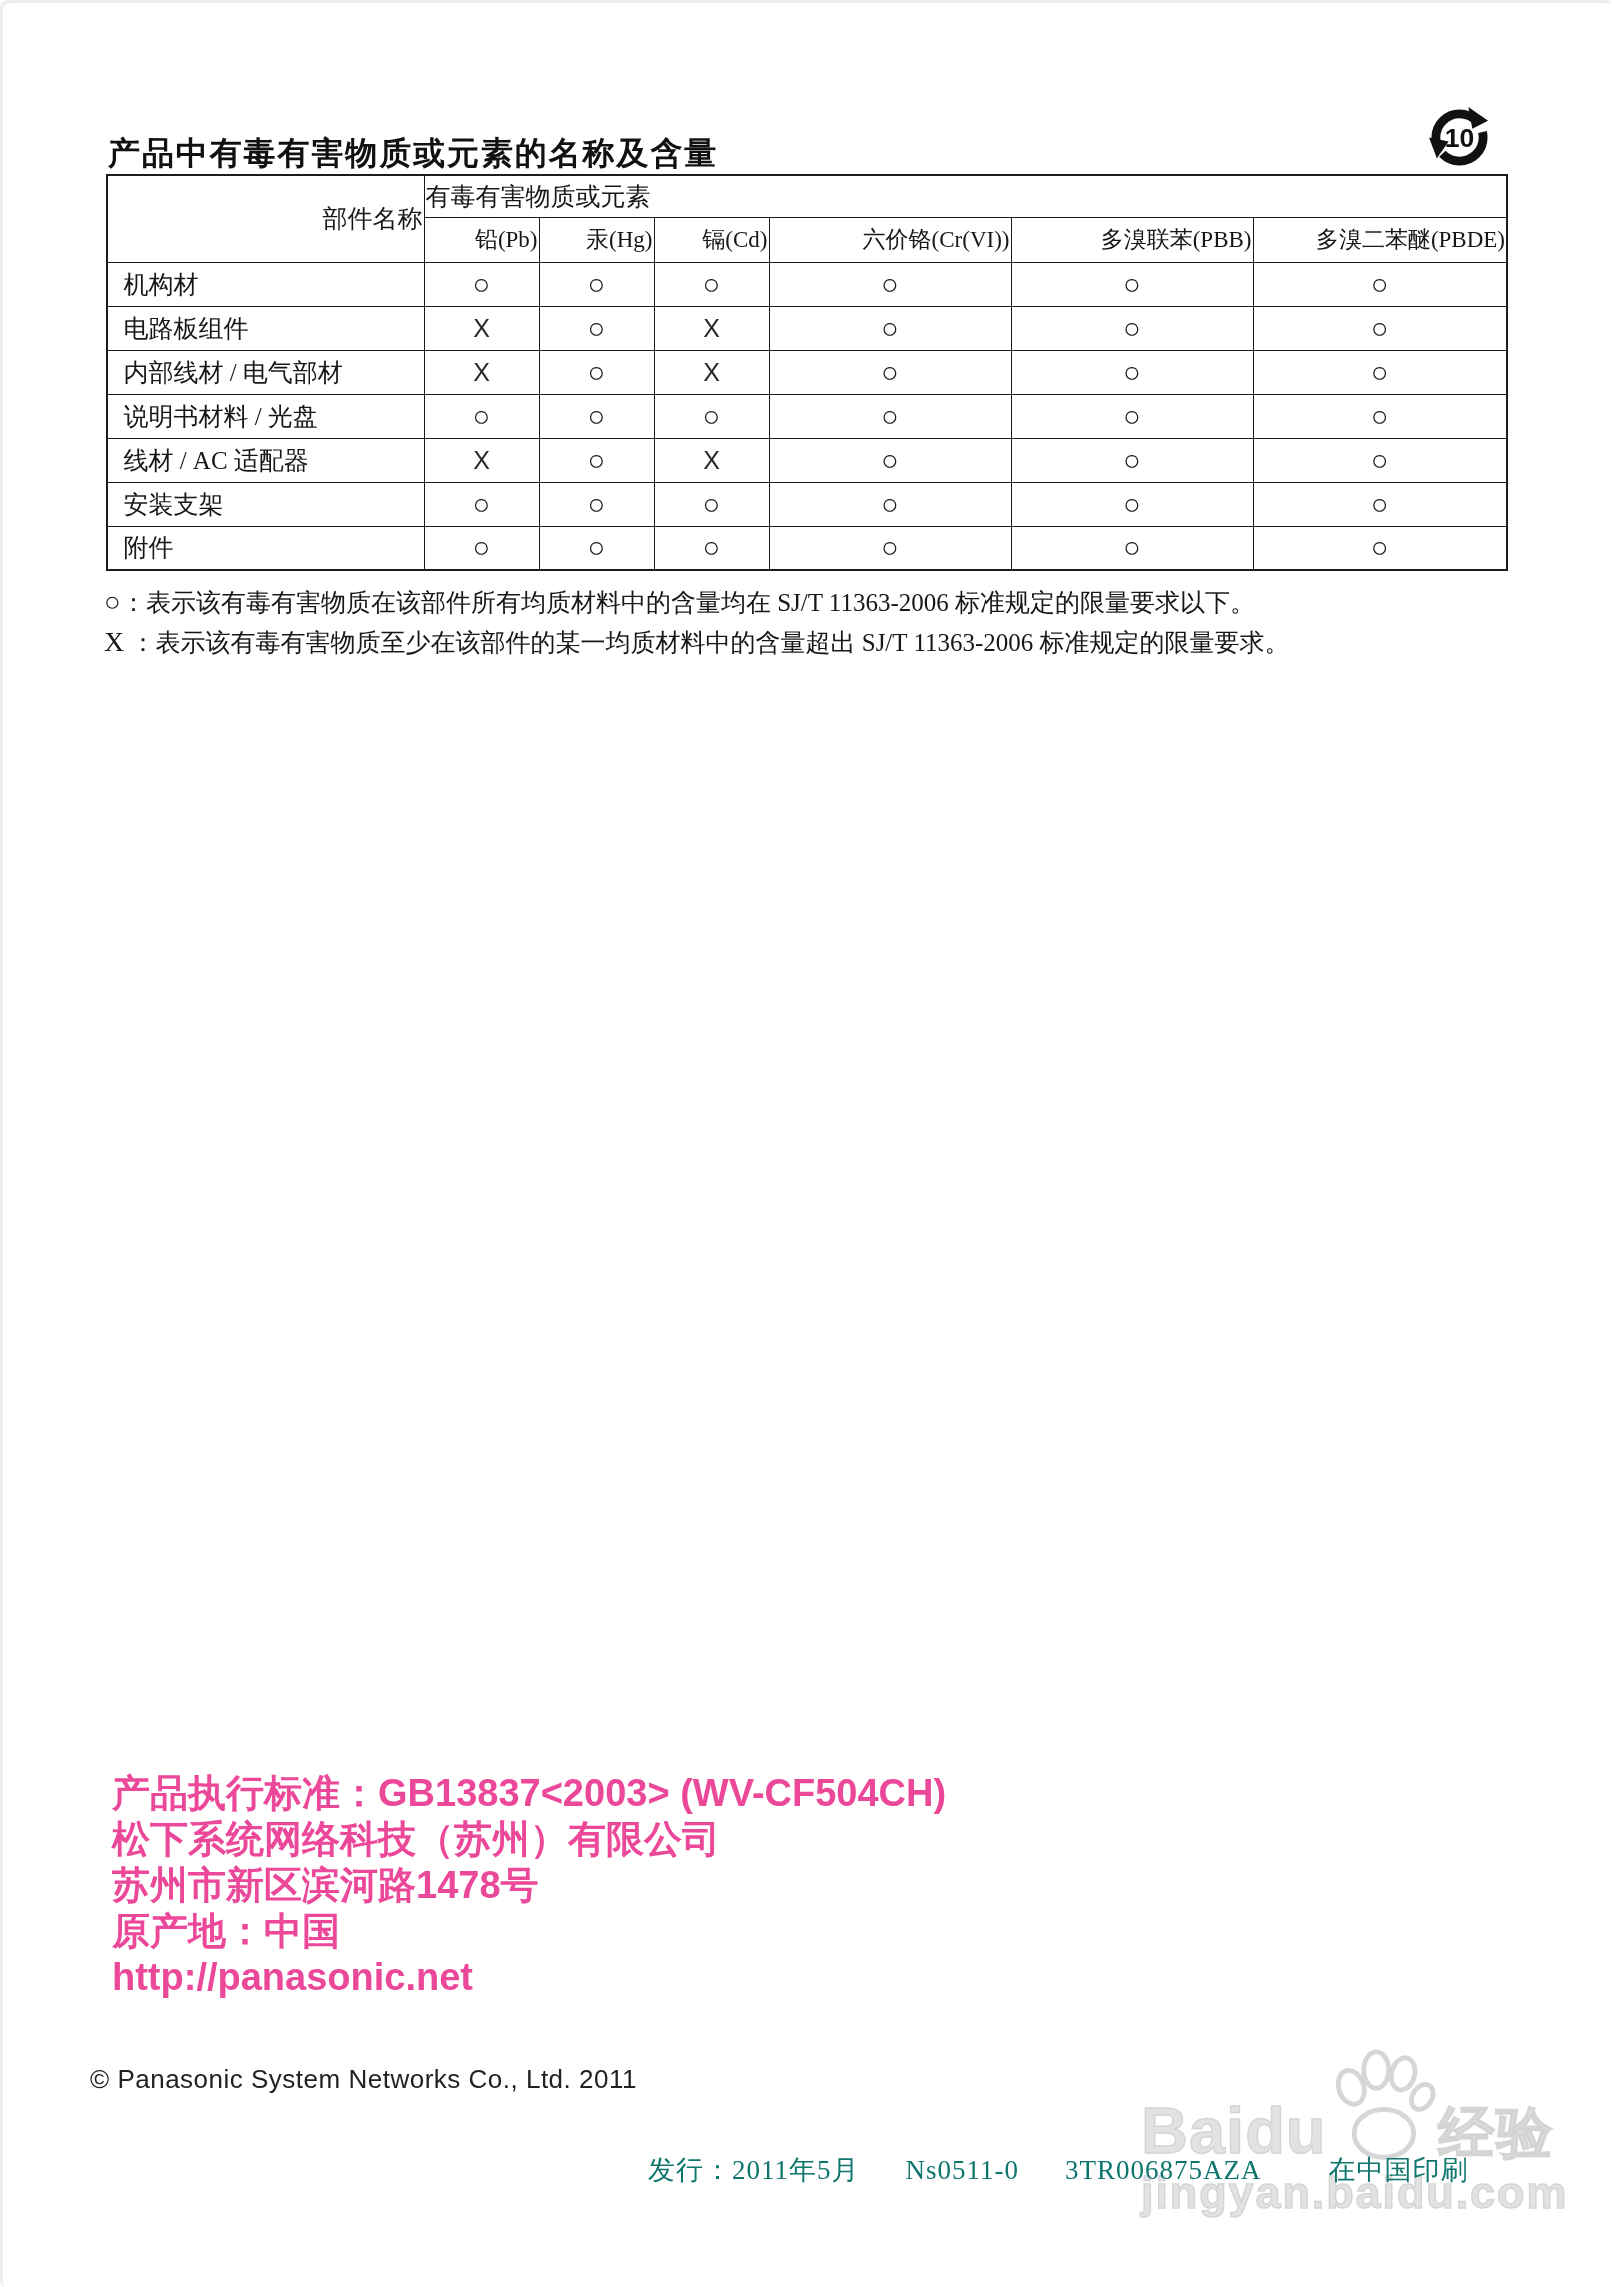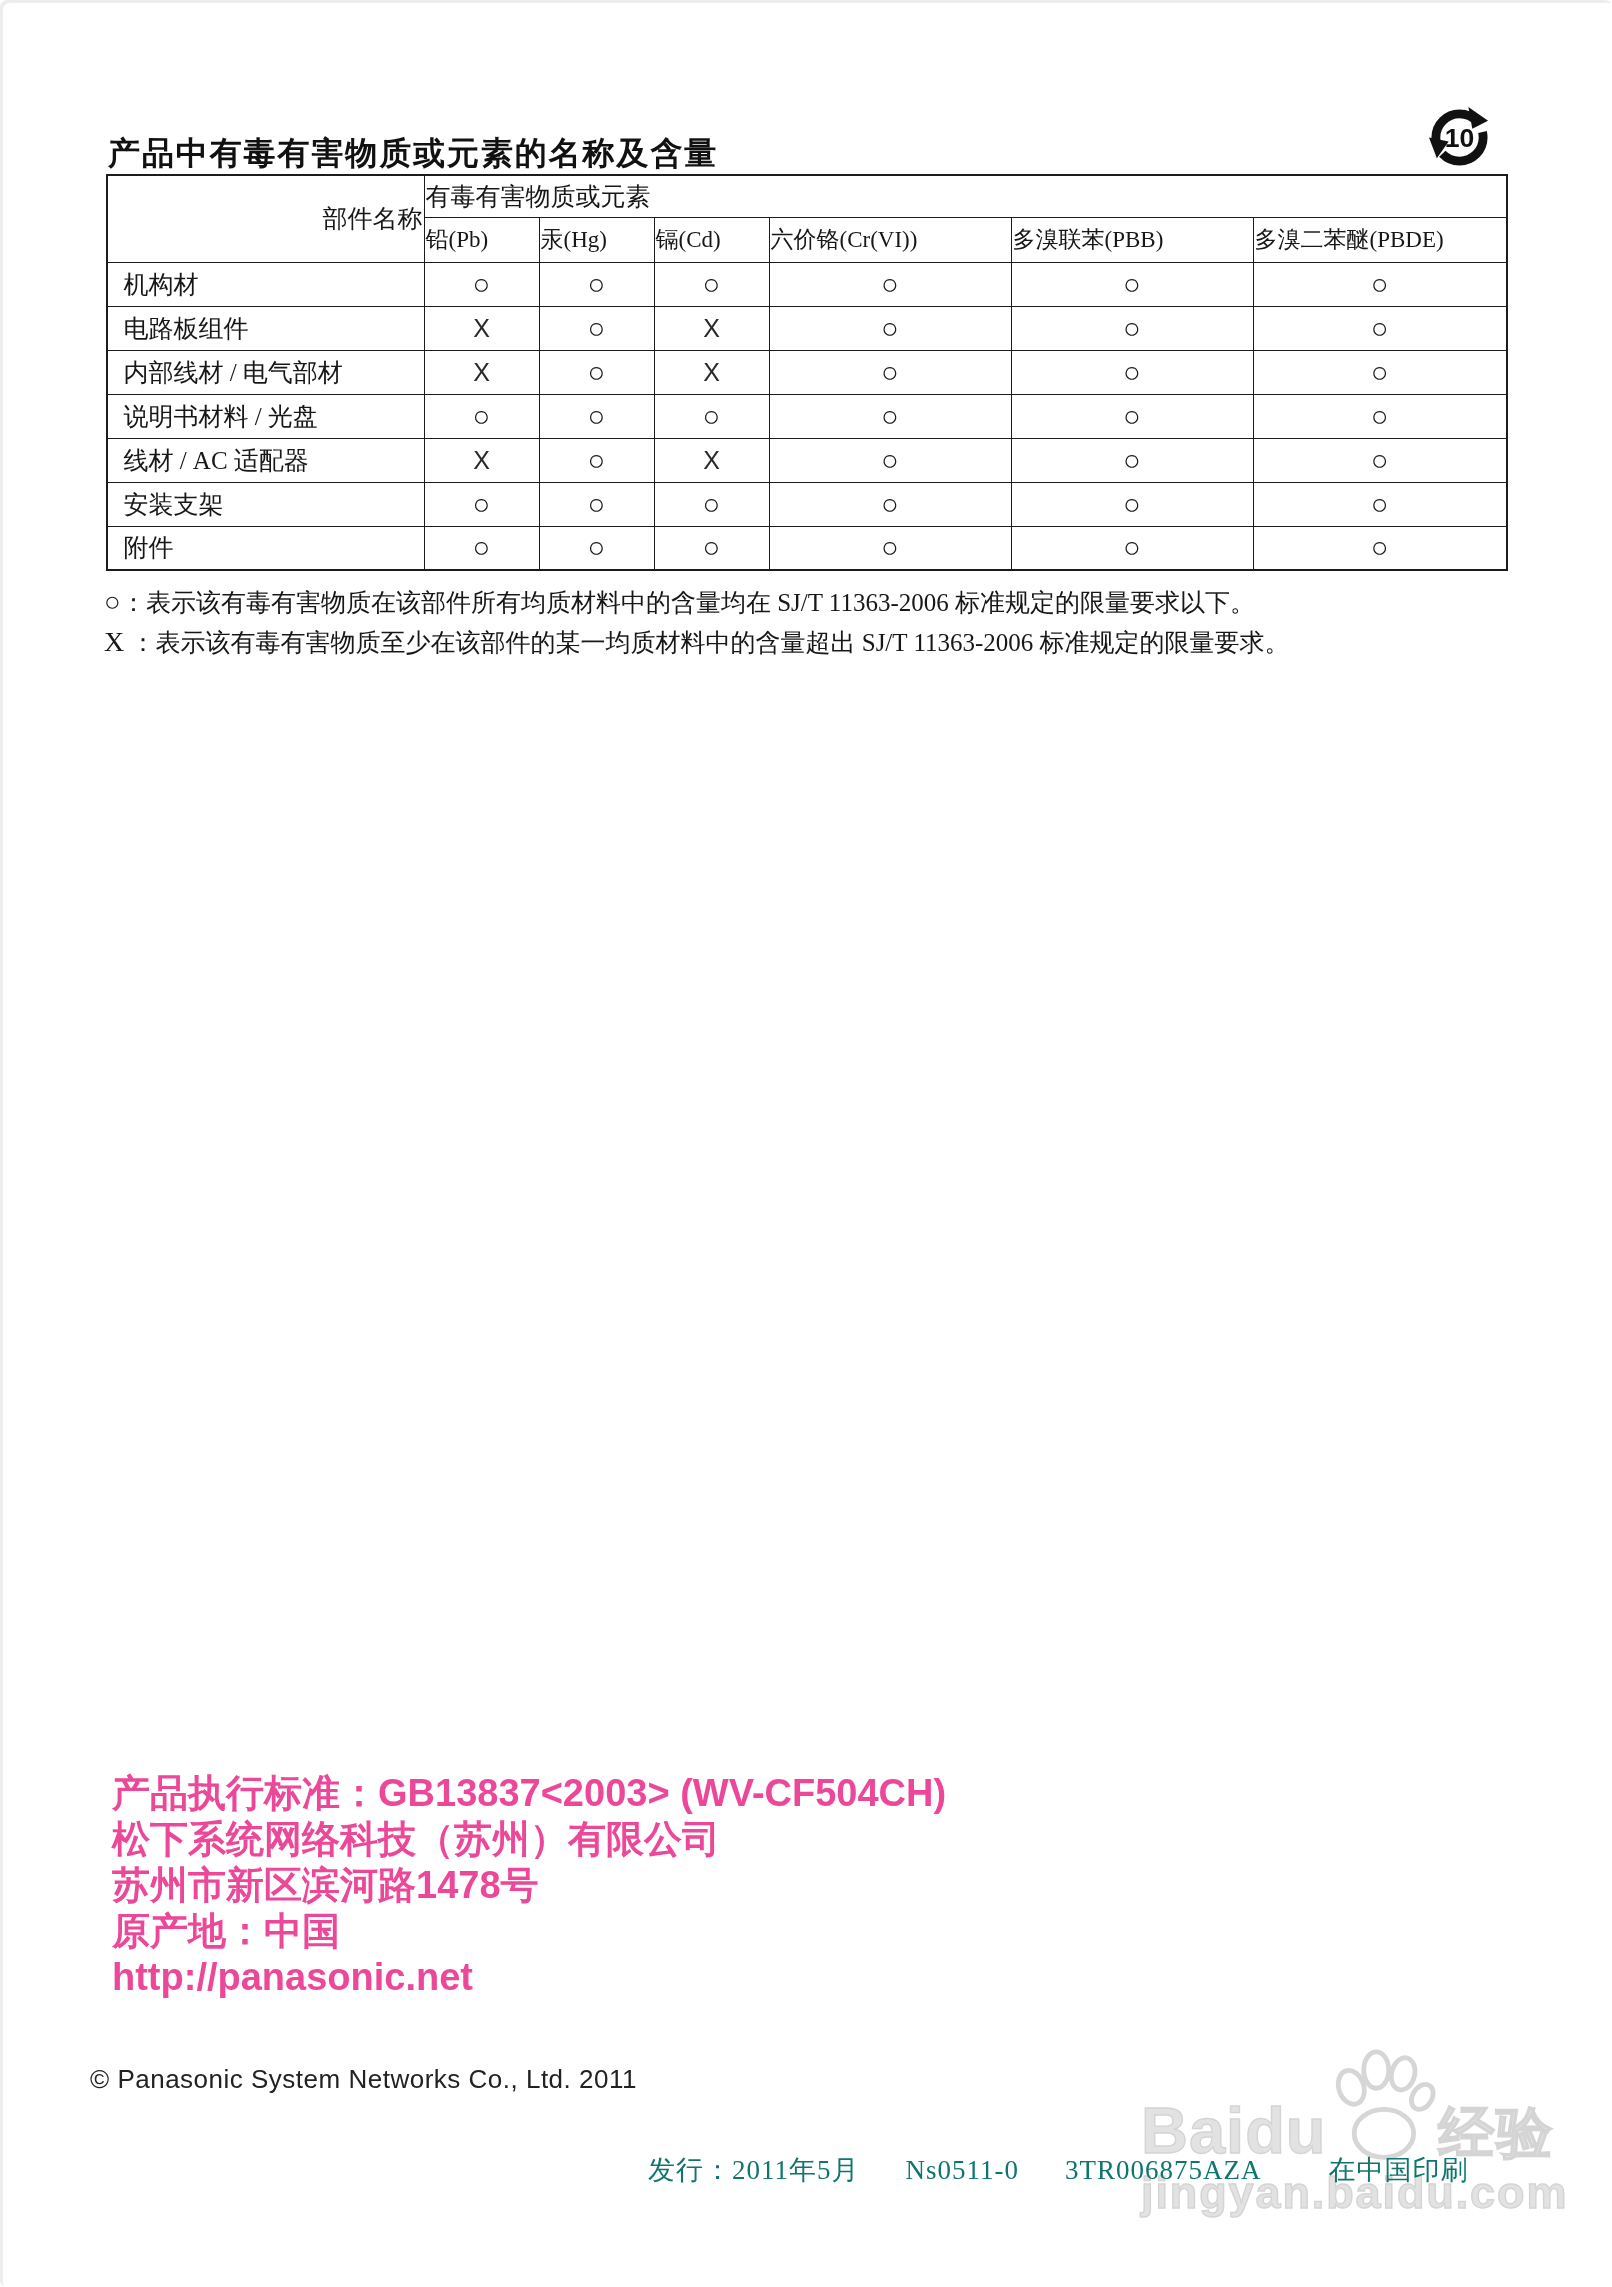--- a/index.html
+++ b/index.html
@@ -26,21 +26,21 @@
   }
   table.substances th, table.substances td {
     border:1.9px solid #1c1c1c; font-weight:normal; color:#171717;
     overflow:hidden; white-space:nowrap;
   }
   tr.group-row    { height:42px; }
   tr.subhead-row  { height:45px; }
   tbody tr        { height:44px; }
   th.group-head   { font-size:25px; text-align:left; border-bottom-width:2.9px; }
   th.part-head    { font-size:25px; text-align:right; padding-left:15.4px; border-bottom-width:2.9px; }
-  th.sub-head     { font-size:23px; text-align:left; border-bottom-width:2.9px; }
+  th.sub-head     { font-size:23px; text-align:right; border-bottom-width:2.9px; }
   td.part         { font-size:25px; text-align:left; padding-left:15.4px; }
   td.val          { font-size:29px; text-align:center; line-height:1; }
   td.val.x        { font-size:25px; font-family:"Liberation Sans","DejaVu Sans",sans-serif; color:#2a2a2a; }
 
   .legend {
     position:absolute; left:104px; top:582px;
     font-family:"Liberation Serif","DejaVu Serif",serif;
     font-size:25px; color:#171717; line-height:39px; white-space:nowrap;
   }
   .legend .sym { font-size:28px; }

